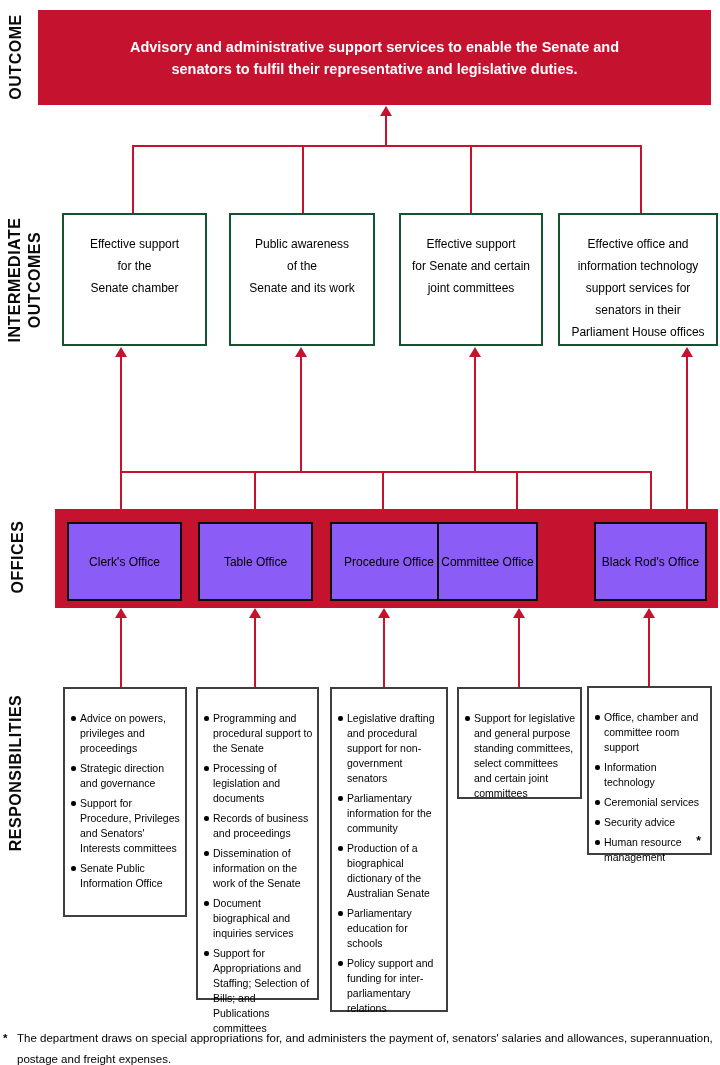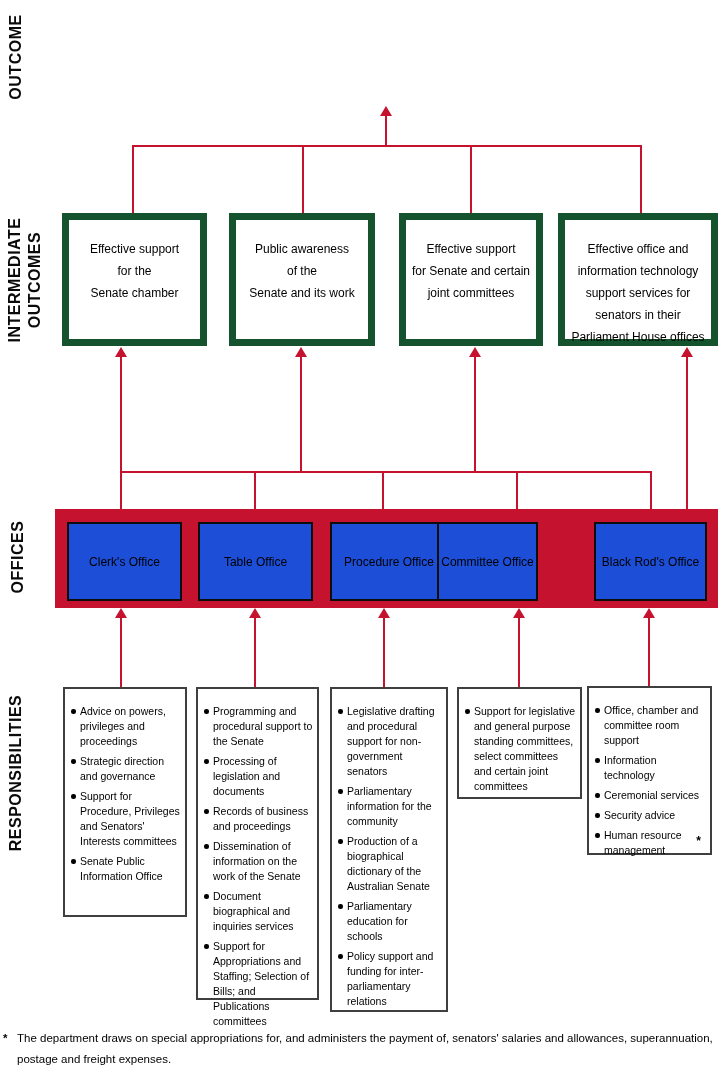--- a/index.html
+++ b/index.html
@@ -24,32 +24,32 @@
   .rline{position:absolute;background:#c4122f;}
   .vline{width:2px;}
   .hline{height:2px;}
   .tri{
     position:absolute;width:0;height:0;
     border-left:6px solid transparent;border-right:6px solid transparent;
     border-bottom:10px solid #c4122f;
   }
   .ibox{
     position:absolute;top:213px;height:133px;background:#fff;
-    border:7px solid #14532d;text-align:center;
+    border:2px solid #14532d;text-align:center;
     font-size:12px;line-height:22px;padding-top:18px;white-space:pre-line;
   }
   .band{position:absolute;left:55px;top:509px;width:663px;height:99px;background:#c4122f;}
   .obox{
-    position:absolute;top:522px;height:79px;background:#1d4ed8;border:2px solid #0d0d0d;
+    position:absolute;top:522px;height:79px;background:#8b5cf6;border:2px solid #0d0d0d;
     display:flex;align-items:center;justify-content:center;font-size:12px;
   }
   .rbox{
     position:absolute;background:#fff;border:2px solid #3f3f3f;
   }
-  .rbox ul{list-style:none;margin:0;padding:15px 3px 7px 5px;}
+  .rbox ul{list-style:none;margin:0;padding:22px 3px 7px 5px;}
   .rbox li{
     position:relative;padding-left:10px;margin-bottom:5px;
     font-size:10.5px;line-height:15px;color:#000;
   }
   .rbox li::before{
     content:"";position:absolute;left:1px;top:5px;width:4.5px;height:4.5px;
     border-radius:50%;background:#000;
   }
   .fref{position:absolute;right:9px;bottom:5px;font-weight:bold;font-size:12px;}
   .footnote{
@@ -63,20 +63,24 @@
 <body>
 
 <div id="stage">
 
   <div class="vlabel" style="left:-44px;top:45px;width:120px;height:24px;">OUTCOME</div>
   <div class="vlabel" style="left:-55px;top:259px;width:160px;height:42px;">INTERMEDIATE
 OUTCOMES</div>
   <div class="vlabel" style="left:-42px;top:545px;width:120px;height:24px;">OFFICES</div>
   <div class="vlabel" style="left:-84px;top:761px;width:200px;height:24px;">RESPONSIBILITIES</div>
 
+  <div class="banner">
+    <div class="banner-text">Advisory and administrative support services to enable the Senate and
+senators to fulfil their representative and legislative duties.</div>
+  </div>
 
   <div>
     <div class="tri" style="left:380px;top:106px"></div>
     <div class="rline vline" style="left:385px;top:115px;height:31px"></div>
     <div class="rline hline" style="left:132px;top:145px;width:510px"></div>
     <div class="rline vline" style="left:132px;top:146px;height:67px"></div>
     <div class="rline vline" style="left:302px;top:146px;height:67px"></div>
     <div class="rline vline" style="left:470px;top:146px;height:67px"></div>
     <div class="rline vline" style="left:640px;top:146px;height:67px"></div>
   </div>

